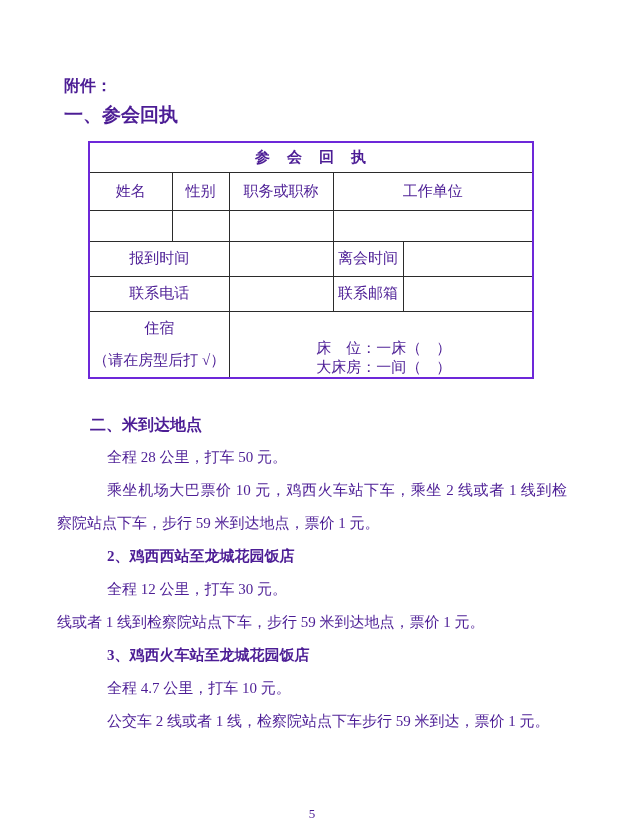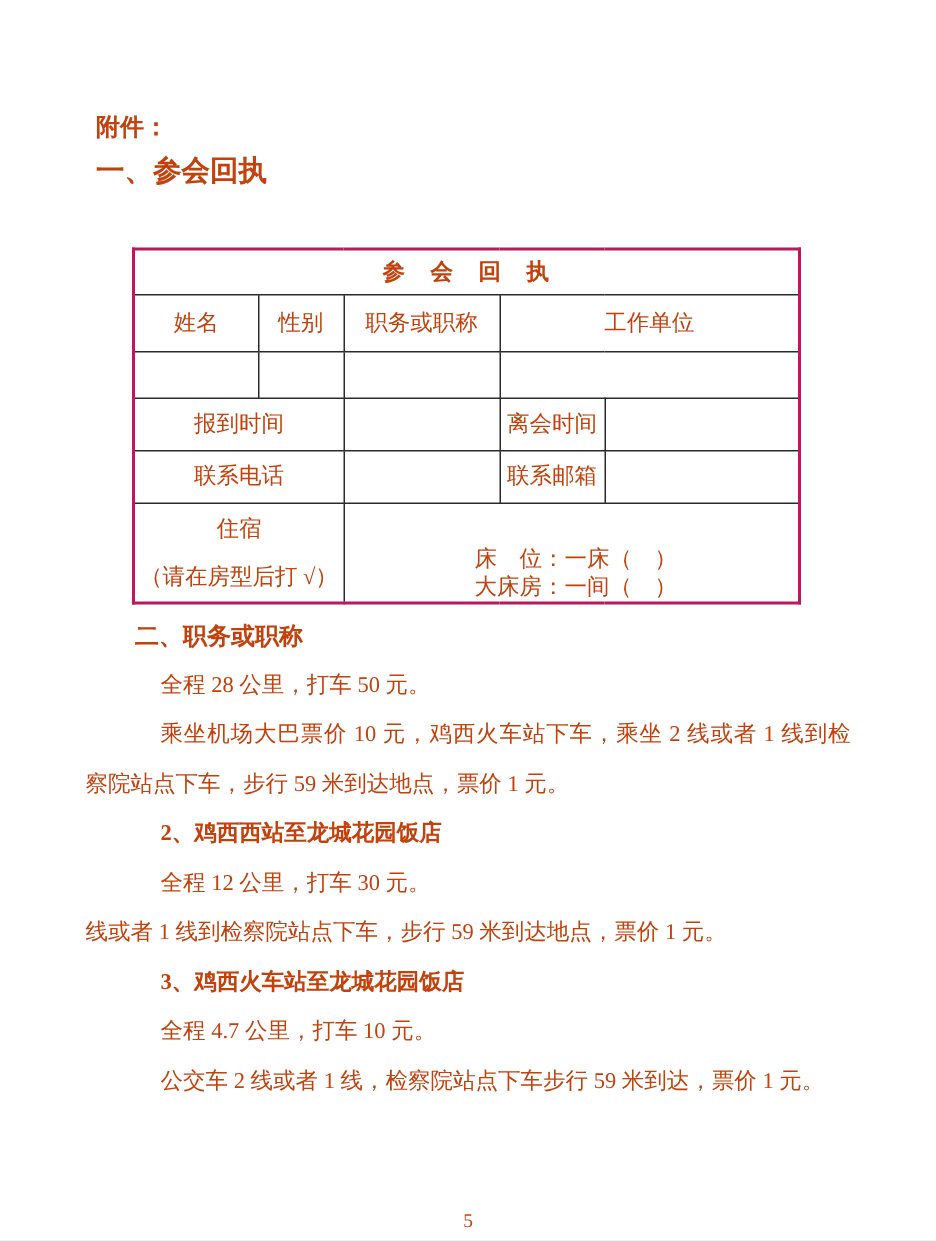--- a/index.html
+++ b/index.html
@@ -2,37 +2,36 @@
 <html><head>
 <meta charset="utf-8">
 <style>
   html,body{margin:0;padding:0;background:#e8e8e8;}
   .page{
     position:relative;
     width:624px;height:827px;
     margin:0 auto;
     background:#ffffff;
     font-family:"Liberation Serif","DejaVu Serif",serif;
-    color:#c2410c;
+    color:#4c1d95;
     overflow:hidden;
   }
   .attachment{
     position:absolute;left:64px;top:76px;
     font-size:16px;font-weight:bold;line-height:20px;
   }
   .sec1-head{
     position:absolute;left:64px;top:105px;
     font-size:19px;font-weight:bold;line-height:20px;
   }
   .reply-table{
     position:absolute;left:88px;top:141px;
     border-collapse:collapse;table-layout:fixed;
     width:444px;
-    border:2px solid #be185d;
-    margin-top:24px;
+    border:2px solid #6d28d9;
   }
   .reply-table td{
     border:1px solid #2b2b2b;
     text-align:center;vertical-align:middle;
     font-size:15px;
     padding:0;
     overflow:hidden;
   }
   .t-title{font-weight:bold;letter-spacing:1px;}
   .lodge-left .cell-lines, .lodge-right .cell-lines{
@@ -115,21 +114,21 @@
         <div class="cell-lines">
           <div>床　位：一床（　）</div>
           <div>大床房：一间（　）</div>
         </div>
       </td>
     </tr>
   </tbody>
     </table>
 
   <div class="content">
-    <div class="ln bold sec2-head">二、职务或职称</div>
+    <div class="ln bold sec2-head">二、米到达地点</div>
     <div class="ln indent">全程 28 公里，打车 50 元。</div>
     <div class="ln indent just">乘坐机场大巴票价 10 元，鸡西火车站下车，乘坐 2 线或者 1 线到检</div>
     <div class="ln">察院站点下车，步行 59 米到达地点，票价 1 元。</div>
     <div class="ln bold indent">2、鸡西西站至龙城花园饭店</div>
     <div class="ln indent">全程 12 公里，打车 30 元。</div>
     <div class="ln">线或者 1 线到检察院站点下车，步行 59 米到达地点，票价 1 元。</div>
     <div class="ln bold indent">3、鸡西火车站至龙城花园饭店</div>
     <div class="ln indent">全程 4.7 公里，打车 10 元。</div>
     <div class="ln indent">公交车 2 线或者 1 线，检察院站点下车步行 59 米到达，票价 1 元。</div>
   </div>

